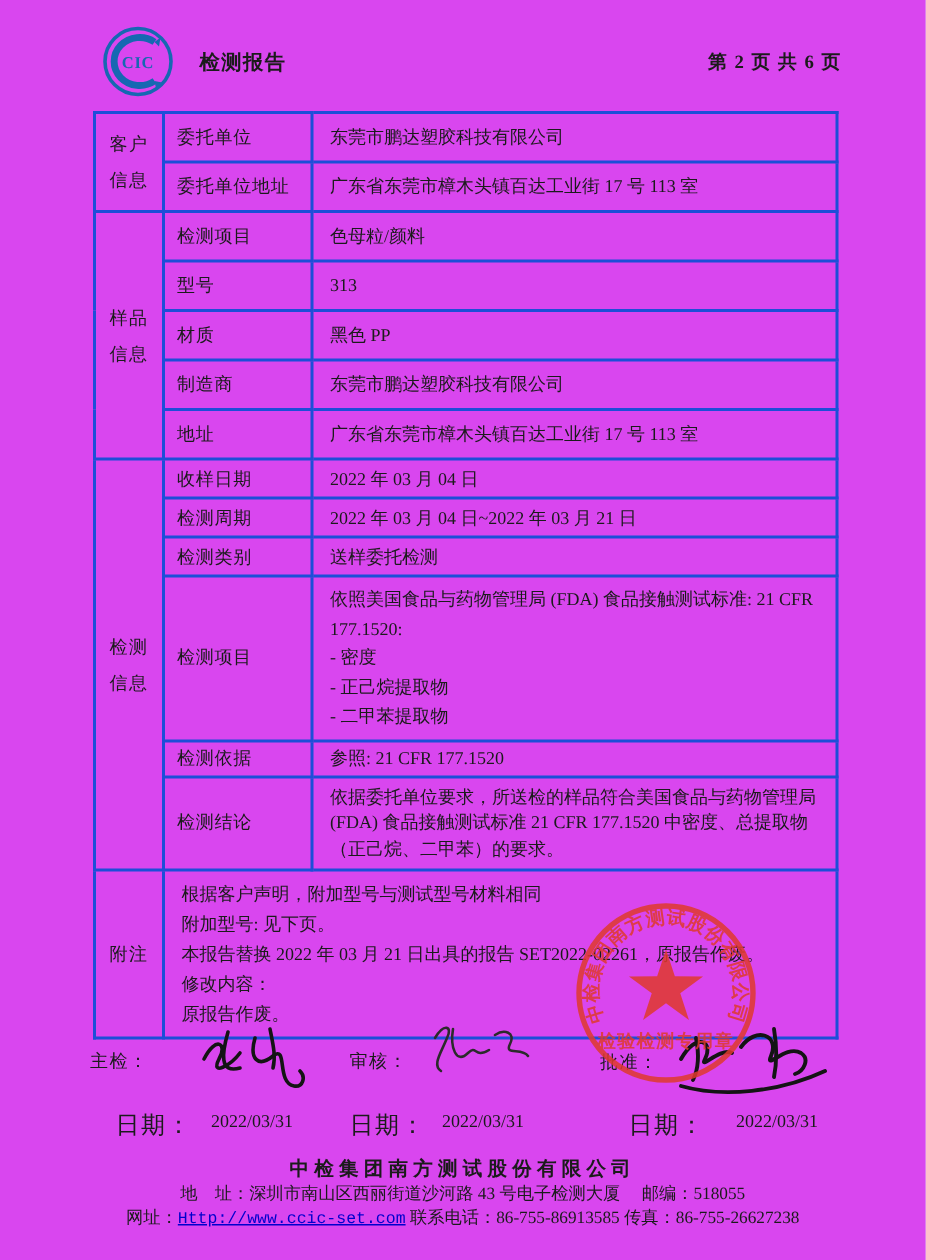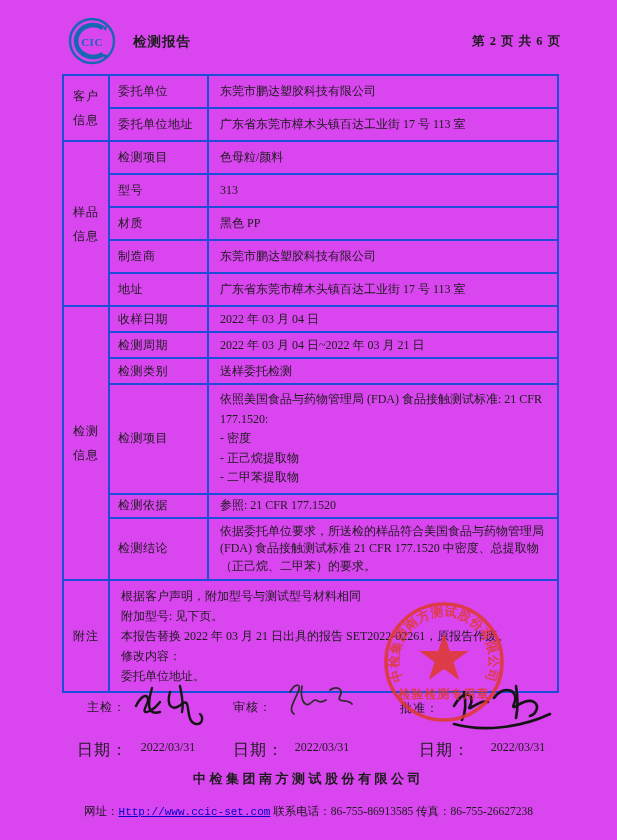--- a/index.html
+++ b/index.html
@@ -134,27 +134,27 @@
       <td class="val concl">依据委托单位要求，所送检的样品符合美国食品与药物管理局 (FDA) 食品接触测试标准 21 CFR 177.1520 中密度、总提取物（正己烷、二甲苯）的要求。</td>
     </tr>
 
     <tr class="notes-row">
       <td class="group">附注</td>
       <td class="val multiline notes" colspan="2">
         <div>根据客户声明，附加型号与测试型号材料相同</div>
         <div>附加型号: 见下页。</div>
         <div>本报告替换 2022 年 03 月 21 日出具的报告 SET2022-02261，原报告作废。</div>
         <div>修改内容：</div>
-        <div>委托单位地址。</div>
+        <div>原报告作废。</div>
       </td>
     </tr>
   </tbody>
     </table>
 
-  <div class="sig-label" style="left:87px; top:699px;">主检：</div>
+  <div class="sig-label" style="left:60px; top:699px;">主检：</div>
   <div class="sig-label" style="left:233px; top:699px;">审核：</div>
   <div class="sig-label" style="left:400px; top:700px;">批准：</div>
 
   <svg class="sig-svg" style="left:122px; top:682px;" width="95" height="52" viewBox="0 0 95 52">
     <g fill="none" stroke="#141414" stroke-width="2.4" stroke-linecap="round">
       <path d="M14,24 C22,8 30,14 24,24 C18,36 32,28 38,20"></path>
       <path d="M30,6 C26,20 24,34 38,30"></path>
       <path d="M48,10 C44,24 50,30 60,22 C70,14 62,40 74,42 C80,43 82,36 78,32"></path>
       <path d="M58,4 C60,14 62,22 60,30"></path>
     </g>
@@ -189,17 +189,18 @@
     <defs>
       <path id="arcTop" d="M 20.9,77.9 A 45.5,45.5 0 1 1 107.1,77.9" fill="none"></path>
     </defs>
     <text font-size="12.6" fill="#df3a2d" font-weight="bold" letter-spacing="0.4" font-family="'Liberation Serif',serif">
       <textPath href="#arcTop" startOffset="50%" text-anchor="middle">中检集团南方测试股份有限公司</textPath>
     </text>
     <text x="64" y="100" text-anchor="middle" font-size="12" fill="#df3a2d" font-weight="bold" letter-spacing="1" font-family="'Liberation Serif',serif">检验检测专用章</text>
   </svg>
 
   <div class="footer f-company">中检集团南方测试股份有限公司</div>
+  <div class="footer f-address">地　址：深圳市南山区西丽街道沙河路 43 号电子检测大厦　 邮编：518055</div>
   <div class="footer f-contact">
     <span>网址：</span><a class="f-link" href="#">Http://www.ccic-set.com</a><span> 联系电话：86-755-86913585  传真：86-755-26627238</span>
   </div>
 
 </div>
 
 </body></html>

